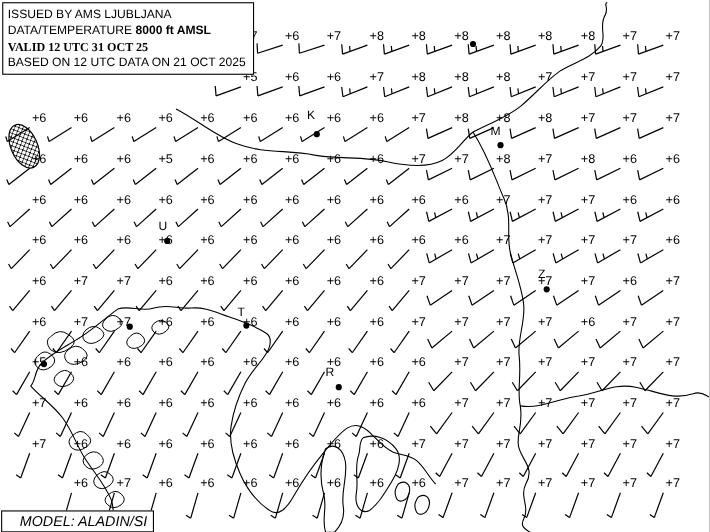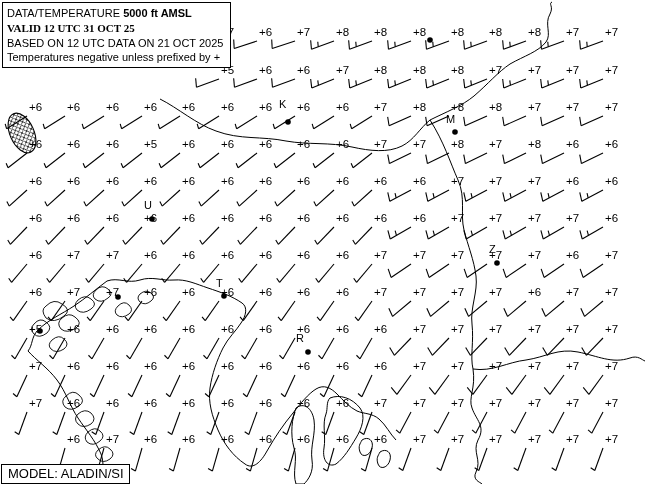--- a/index.html
+++ b/index.html
@@ -5,21 +5,21 @@
   html,body{margin:0;padding:0;background:#fff;}
   body{font-family:"Liberation Sans", sans-serif;}
   .stage{position:relative;width:645px;height:484px;background:#fff;overflow:hidden;
          outline:1px solid #000;}
   .stage svg{position:absolute;left:0;top:0;}
   .info-box{position:absolute;left:2px;top:2px;width:219px;background:#fff;
             border:1px solid #000;padding:3px 4px 2px 4px;font-size:11px;line-height:14.8px;
             color:#000;white-space:nowrap;}
   .info-box .bold{font-weight:bold;font-family:Liberation Serif, serif;}
   .model-box{position:absolute;left:1px;top:464px;background:#fff;border:1px solid #000;
-             padding:1px 5px 2px 6px;font-size:13px;color:#000;white-space:nowrap;}
+             padding:1px 5px 2px 16px;font-size:13px;color:#000;white-space:nowrap;font-style:italic;}
   text{font-family:"Liberation Sans", sans-serif;}
 </style>
 </head>
 <body>
 
 <div class="stage">
 
   <svg id="map-svg" width="645" height="484" viewBox="0 0 645 484">
       <defs>
         <pattern id="xh" width="5" height="5" patternUnits="userSpaceOnUse">
@@ -995,21 +995,21 @@
       <circle cx="224" cy="296" r="2.8" fill="#000000"></circle>
       <text x="216" y="287" font-size="11" fill="#000000">T</text>
       <circle cx="308" cy="352" r="2.8" fill="#000000"></circle>
       <text x="296" y="342" font-size="11" fill="#000000">R</text>
       <circle cx="430" cy="40" r="2.8" fill="#000000"></circle>
       <circle cx="118" cy="297" r="2.8" fill="#000000"></circle>
       <circle cx="40" cy="331" r="2.8" fill="#000000"></circle>
     </svg>
 
   <div class="info-box">
-    <div><span>DATA/TEMPERATURE </span><b>5000 ft AMSL</b></div>
+    <div>ISSUED BY AMS LJUBLJANA</div>
+    <div><span>DATA/TEMPERATURE </span><b>8000 ft AMSL</b></div>
     <div class="bold">VALID 12 UTC 31 OCT 25</div>
     <div>BASED ON 12 UTC DATA ON 21 OCT 2025</div>
-    <div>Temperatures negative unless prefixed by +</div>
   </div>
 
   <div class="model-box">MODEL: ALADIN/SI</div>
 
 </div>
 
 </body></html>

